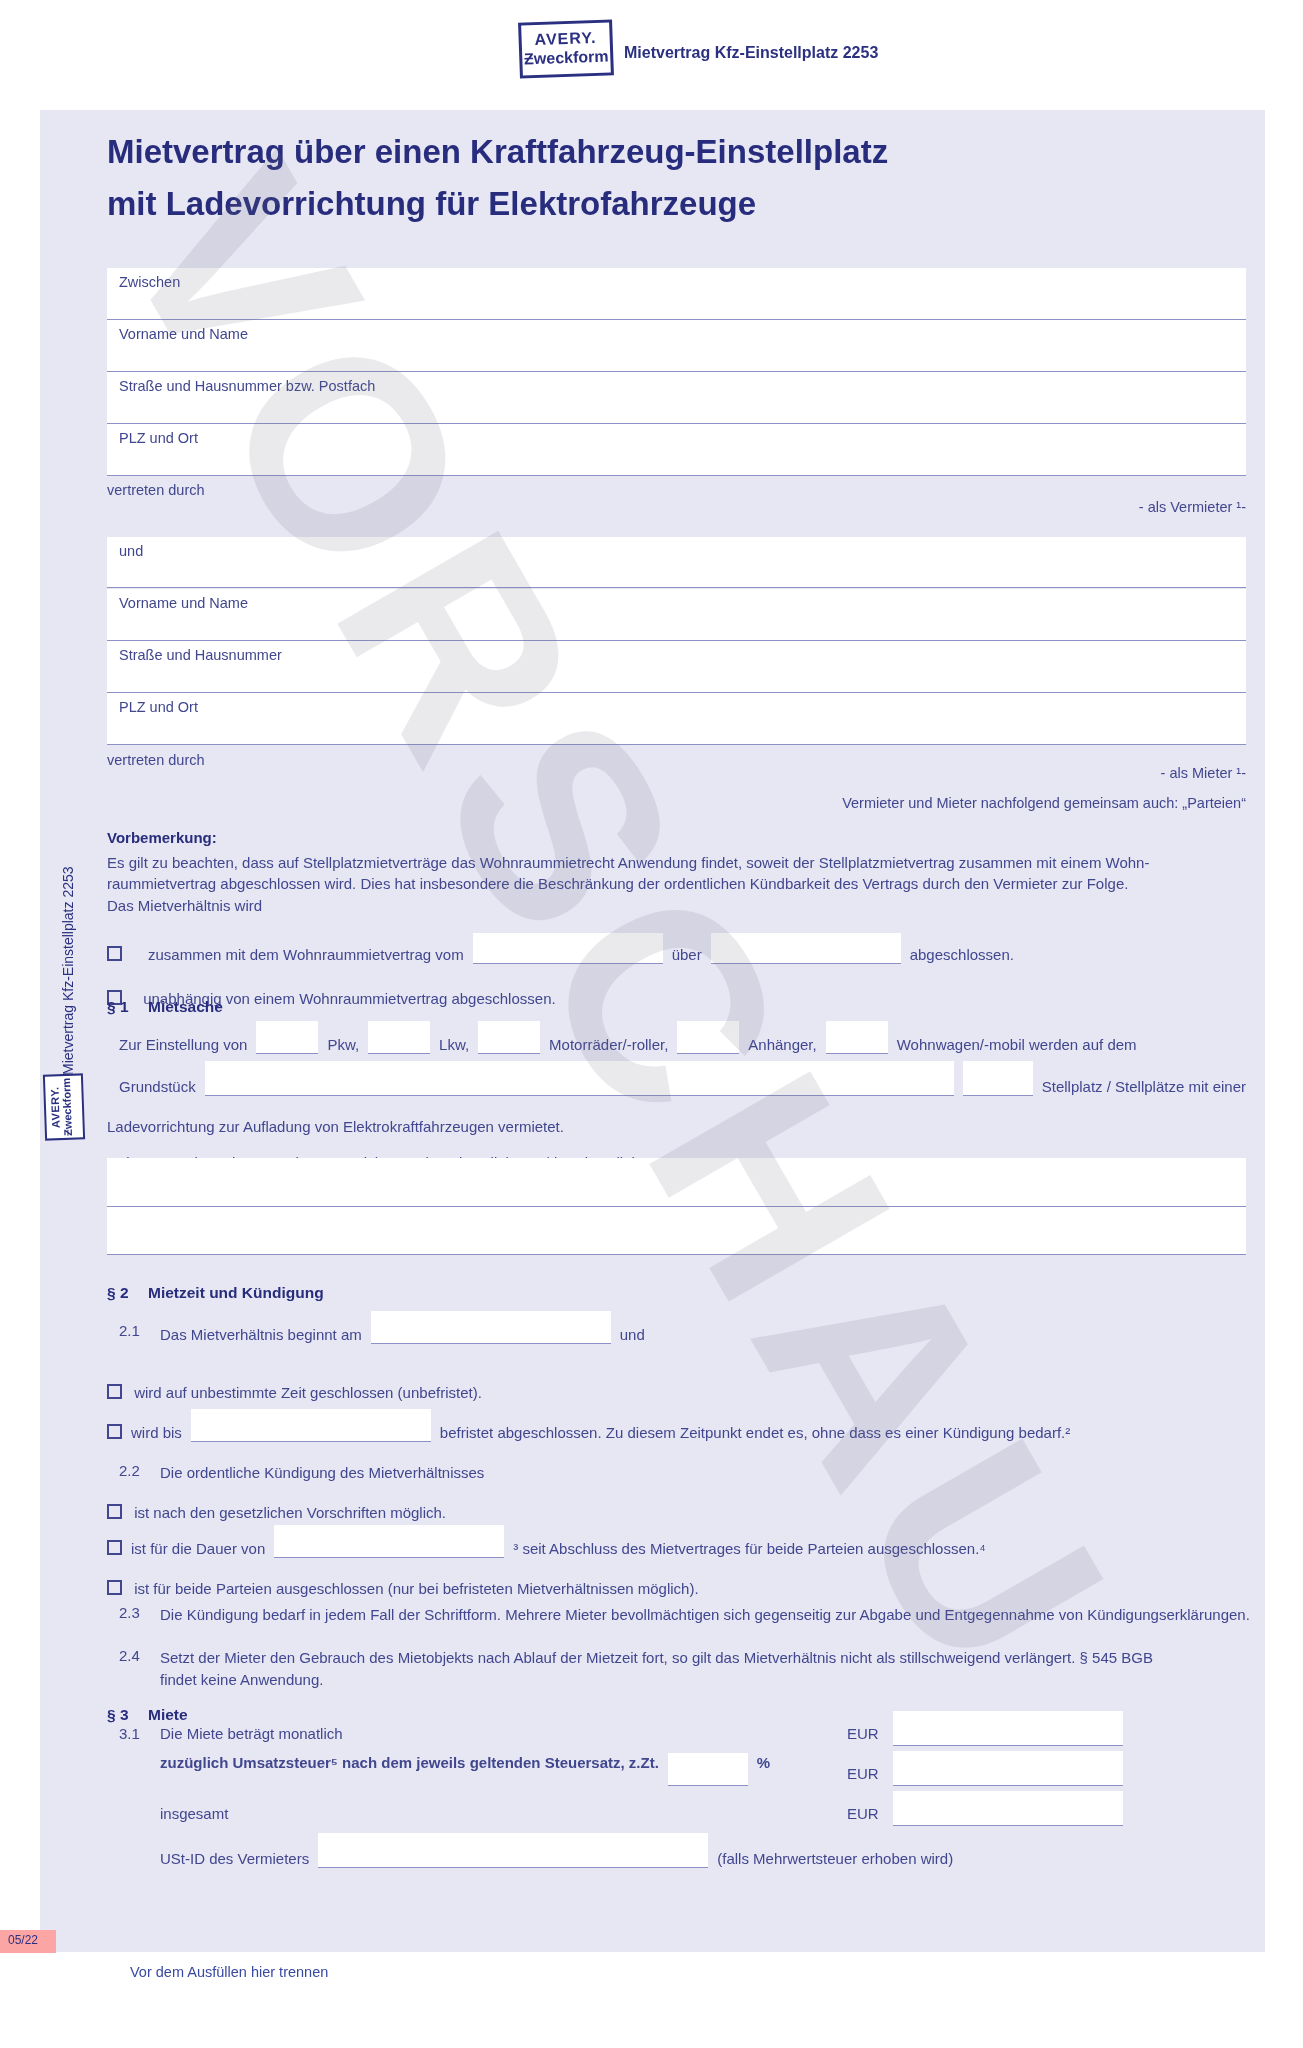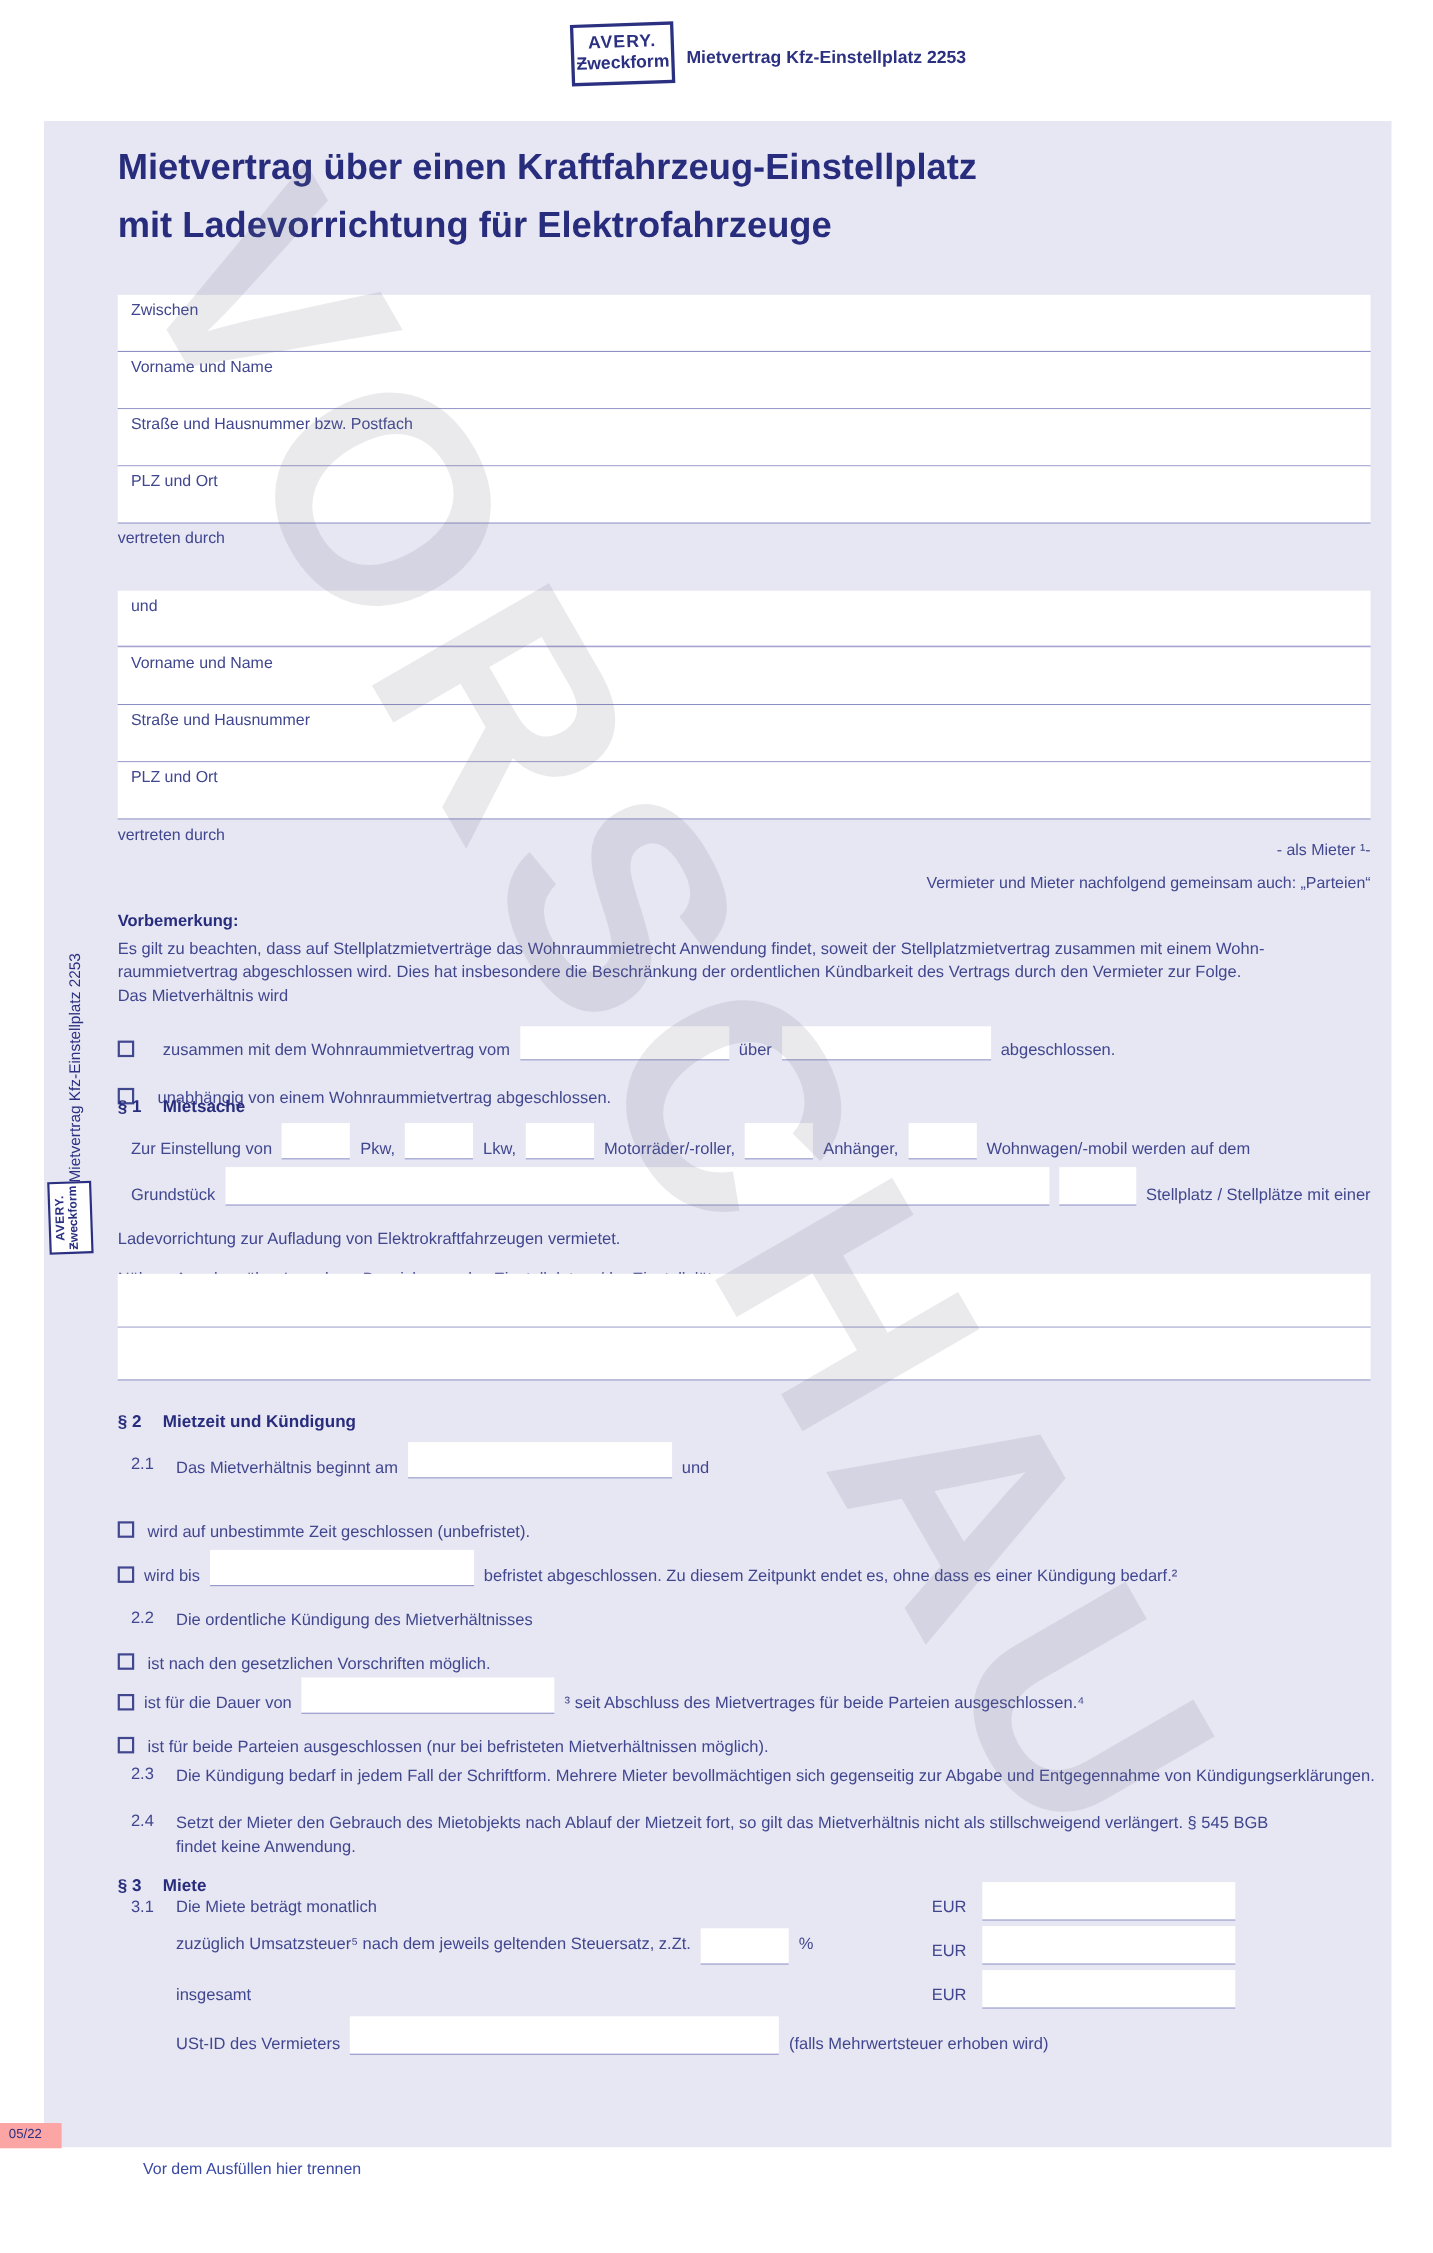--- a/index.html
+++ b/index.html
@@ -47,21 +47,21 @@
   .opt-item{left:53px;}
   .item .num{position:absolute;left:12px;top:0;}
   .item .ibody{margin-left:53px;white-space:nowrap;line-height:22px;}
   .item-fx .num{top:auto;bottom:5px;}
 
   .wblock{background:#fff;border-bottom:1px solid #8d90c5;}
 
   .mrow{height:34px;}
   .mrow .inum{position:absolute;left:12px;bottom:4px;}
   .mrow .lbl{position:absolute;left:53px;bottom:4px;white-space:nowrap;}
-  .mrow .lblfx{position:absolute;left:53px;bottom:0;display:flex;align-items:center;gap:9px;white-space:nowrap;}
+  .mrow .lblfx{position:absolute;left:53px;bottom:0;display:flex;align-items:flex-start;gap:9px;white-space:nowrap;font-weight:bold;}
   .mrow .lblfx .t{line-height:19px;padding-bottom:4px;}
   .mrow .eur{position:absolute;left:740px;bottom:4px;}
   .mrow .mblank{position:absolute;left:786px;bottom:0;width:230px;height:34px;background:#fff;
                 border-bottom:1px solid #8d90c5;}
 
   
   .wm{position:absolute;left:330px;top:115px;font-size:270px;font-weight:bold;letter-spacing:18px;
       color:rgba(108,108,124,0.14);transform:rotate(60deg);transform-origin:0 0;white-space:nowrap;
       pointer-events:none;z-index:6;}
 
@@ -98,20 +98,21 @@
 
     <div class="frow" style="top:158px">
       <span>Zwischen</span></div>
     <div class="frow" style="top:210px">
       <span>Vorname und Name</span></div>
     <div class="frow" style="top:262px">
       <span>Straße und Hausnummer bzw. Postfach</span></div>
     <div class="frow" style="top:314px">
       <span>PLZ und Ort</span></div>
     <div class="rep" style="top:372px">vertreten durch</div>
+    <div class="right-note" style="top:389px">- als Vermieter ¹-</div>
 
     <div class="frow" style="top:427px;height:51px">
       <span>und</span></div>
     <div class="frow" style="top:479px">
       <span>Vorname und Name</span></div>
     <div class="frow" style="top:531px">
       <span>Straße und Hausnummer</span></div>
     <div class="frow" style="top:583px">
       <span>PLZ und Ort</span></div>
     <div class="rep" style="top:642px">vertreten durch</div>

